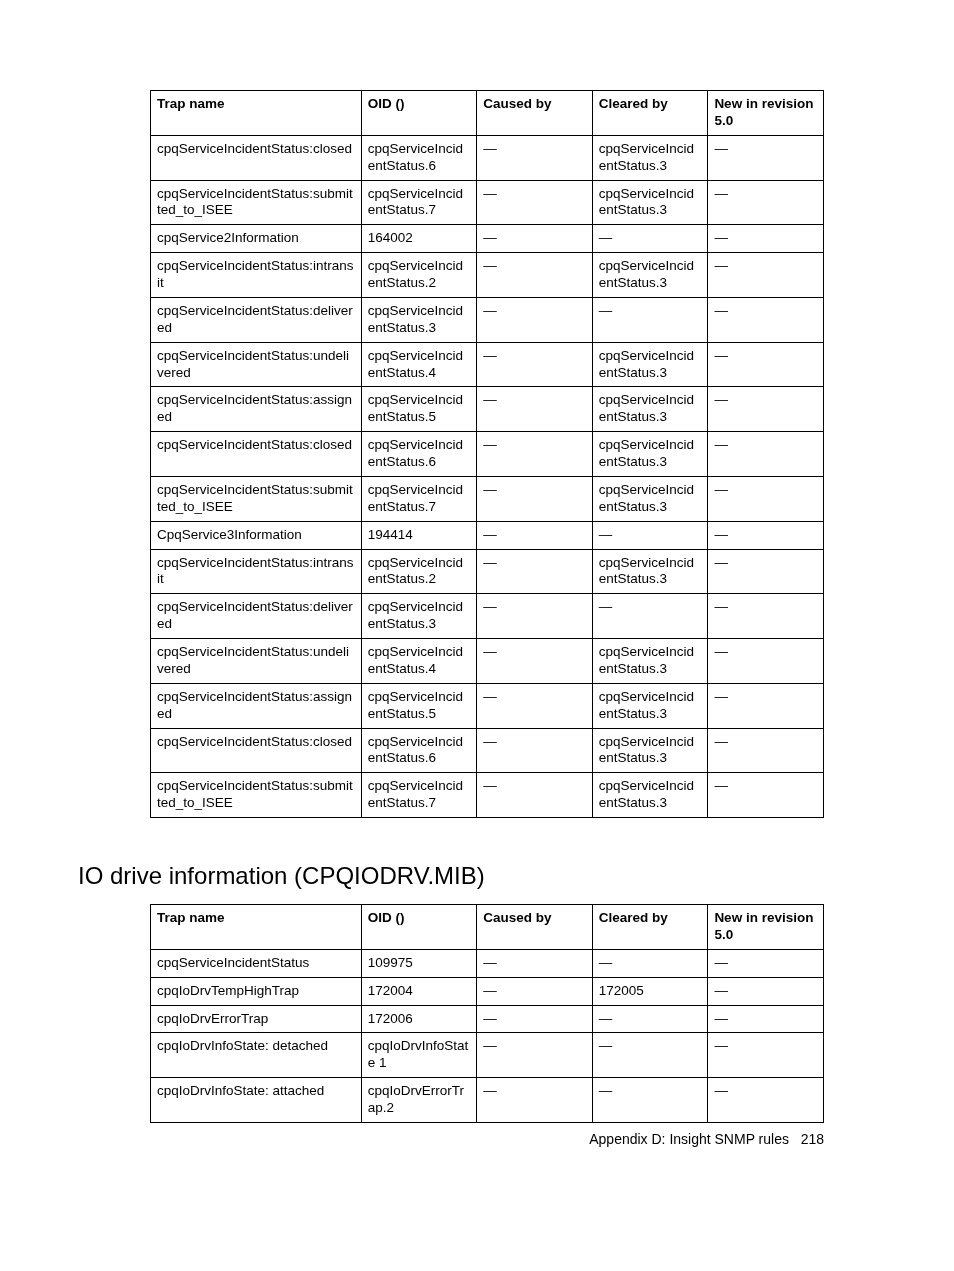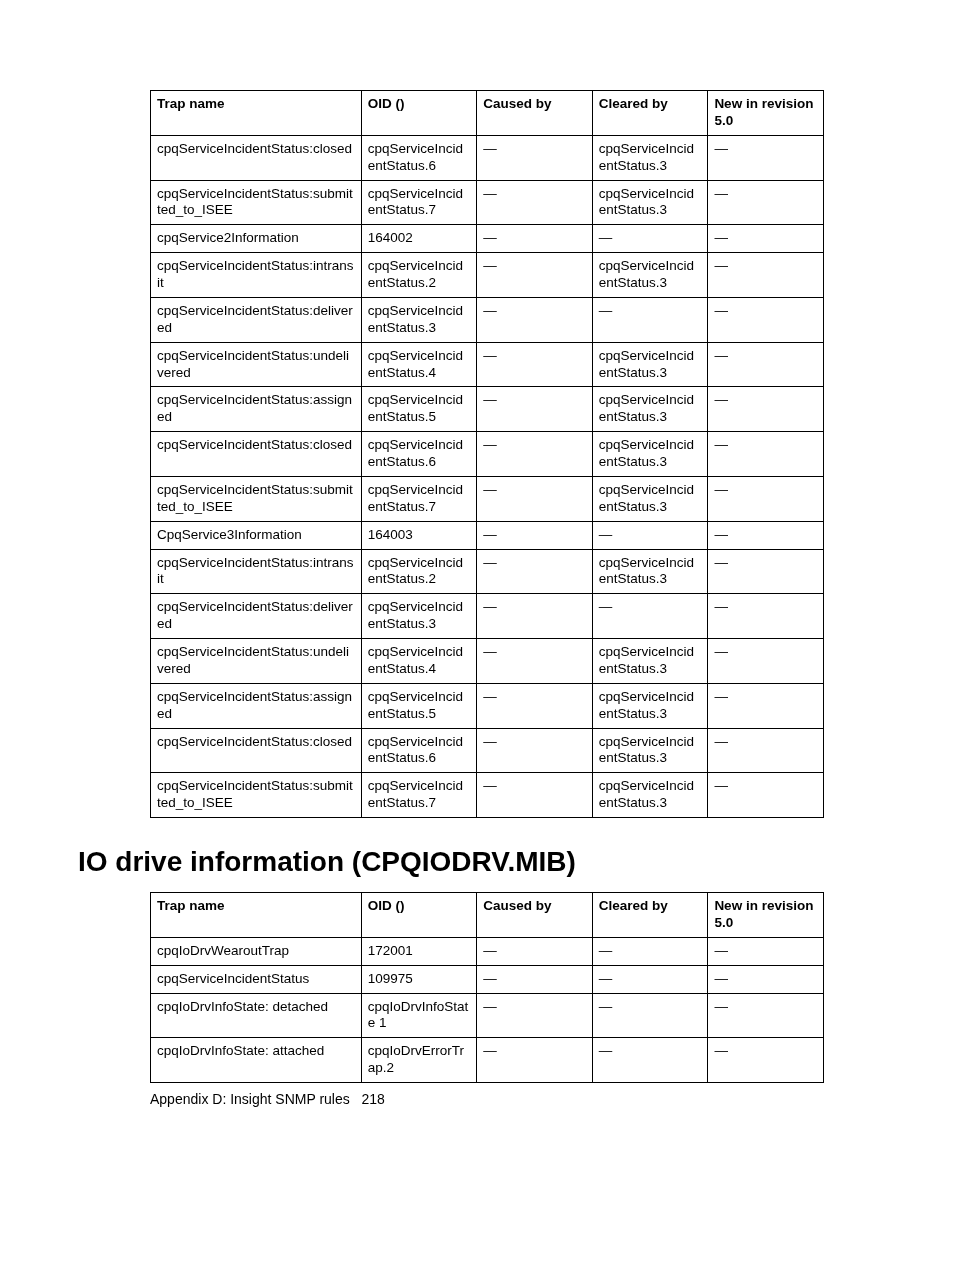--- a/index.html
+++ b/index.html
@@ -31,27 +31,27 @@
   th {
     font-weight: bold;
   }
   .col-trap   { width: 206px; }
   .col-oid    { width: 113px; }
   .col-caused { width: 113px; }
   .col-cleared{ width: 113px; }
   .col-new    { width: 113px; }
   h2.section {
     font-family: Arial, Helvetica, sans-serif;
-    font-weight: bold;
-    font-size: 28px;
-    margin: 28px 0 14px -72px;
+    font-weight: normal;
+    font-size: 24px;
+    margin: 44px 0 14px -72px;
     letter-spacing: 0px;
   }
   .footer {
-    text-align: left;
+    text-align: right;
     font-size: 14px;
     margin-top: 8px;
   }
 </style>
 </head>
 <body>
 
 <div class="page">
 
   <table>
@@ -130,21 +130,21 @@
         </tr>
         <tr>
           <td>cpqServiceIncidentStatus:submitted_to_ISEE</td>
           <td>cpqServiceIncidentStatus.7</td>
           <td>—</td>
           <td>cpqServiceIncidentStatus.3</td>
           <td>—</td>
         </tr>
         <tr>
           <td>CpqService3Information</td>
-          <td>164003</td>
+          <td>194414</td>
           <td>—</td>
           <td>—</td>
           <td>—</td>
         </tr>
         <tr>
           <td>cpqServiceIncidentStatus:intransit</td>
           <td>cpqServiceIncidentStatus.2</td>
           <td>—</td>
           <td>cpqServiceIncidentStatus.3</td>
           <td>—</td>
@@ -201,29 +201,36 @@
       <tr>
         <th>Trap name</th>
         <th>OID ()</th>
         <th>Caused by</th>
         <th>Cleared by</th>
         <th>New in revision 5.0</th>
       </tr>
     </thead>
     <tbody id="tbody2">
         <tr>
-          <td>cpqIoDrvWearoutTrap</td>
-          <td>172001</td>
-          <td>—</td>
-          <td>—</td>
-          <td>—</td>
-        </tr>
-        <tr>
           <td>cpqServiceIncidentStatus</td>
           <td>109975</td>
+          <td>—</td>
+          <td>—</td>
+          <td>—</td>
+        </tr>
+        <tr>
+          <td>cpqIoDrvTempHighTrap</td>
+          <td>172004</td>
+          <td>—</td>
+          <td>172005</td>
+          <td>—</td>
+        </tr>
+        <tr>
+          <td>cpqIoDrvErrorTrap</td>
+          <td>172006</td>
           <td>—</td>
           <td>—</td>
           <td>—</td>
         </tr>
         <tr>
           <td>cpqIoDrvInfoState: detached</td>
           <td>cpqIoDrvInfoState 1</td>
           <td>—</td>
           <td>—</td>
           <td>—</td>

